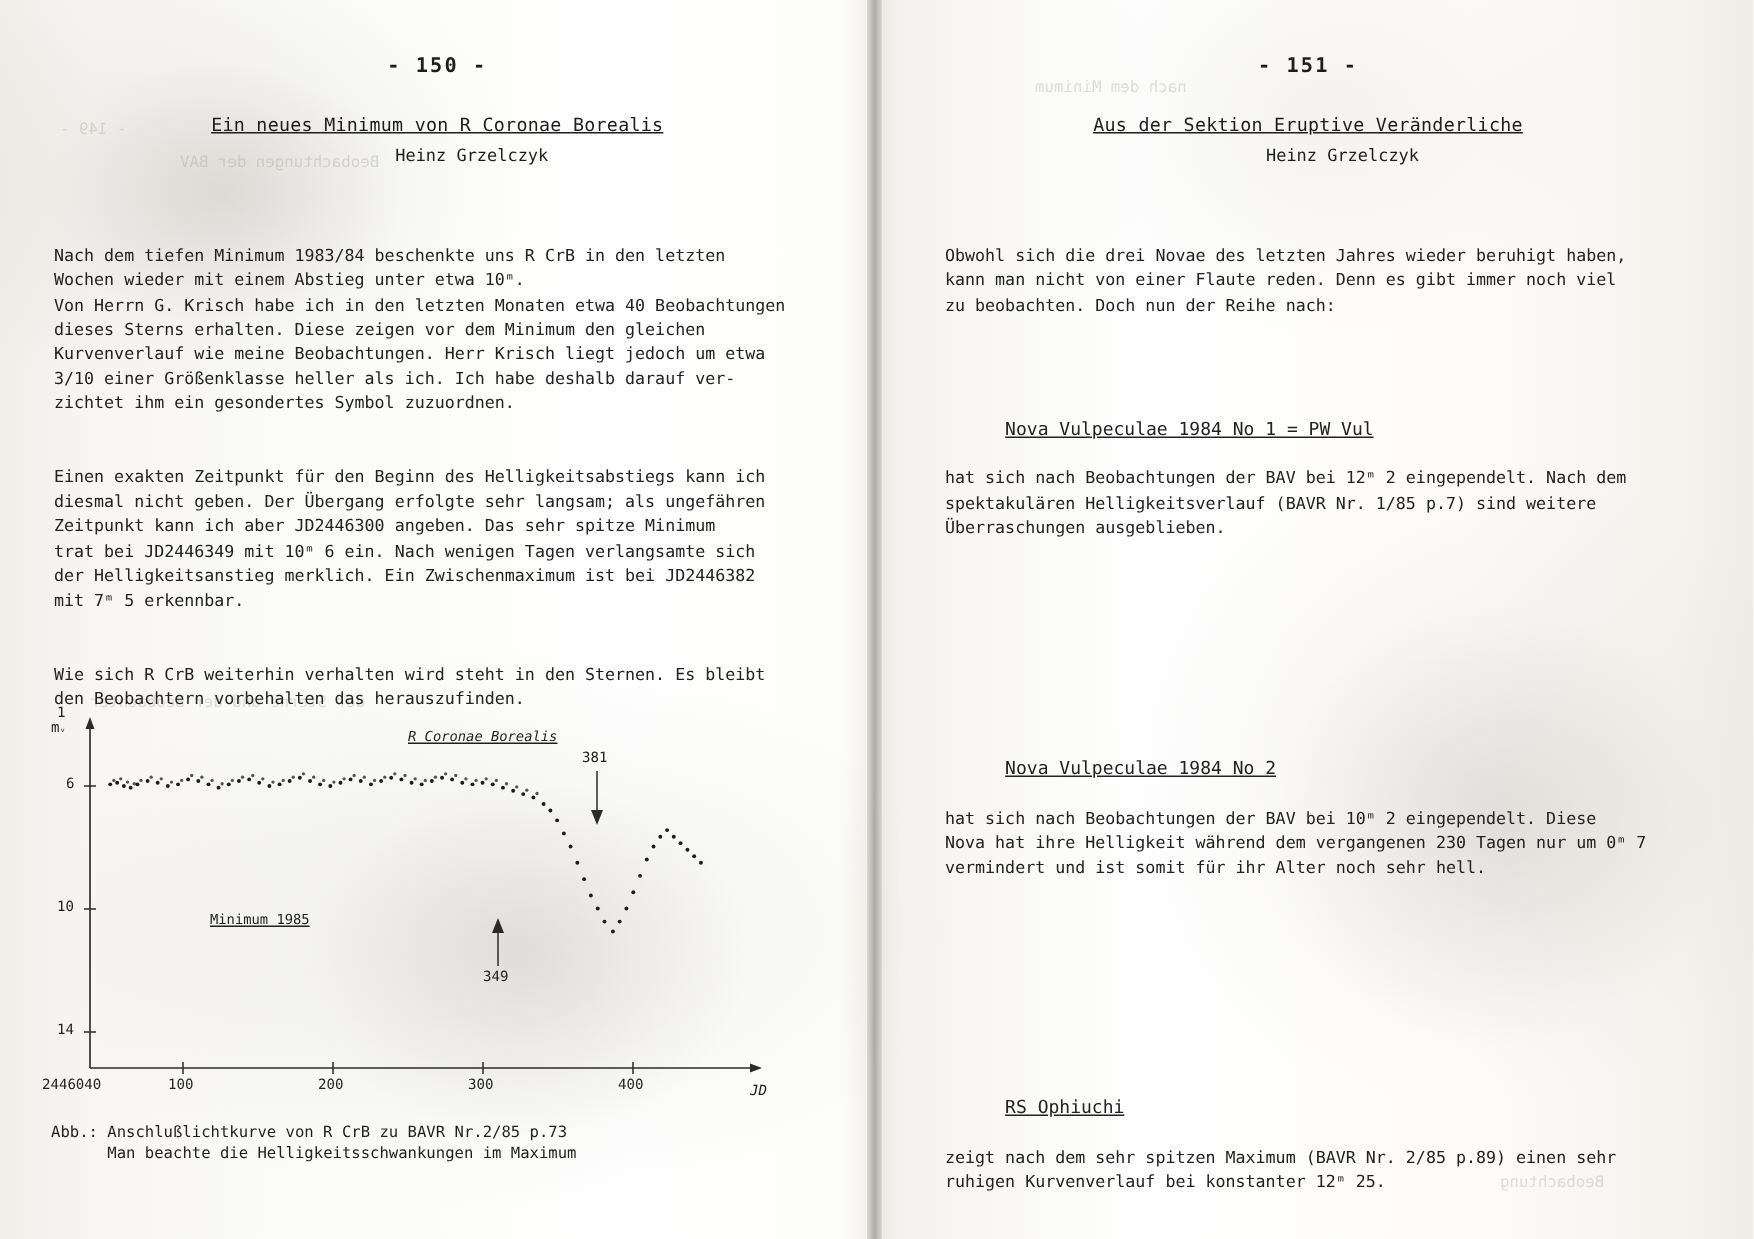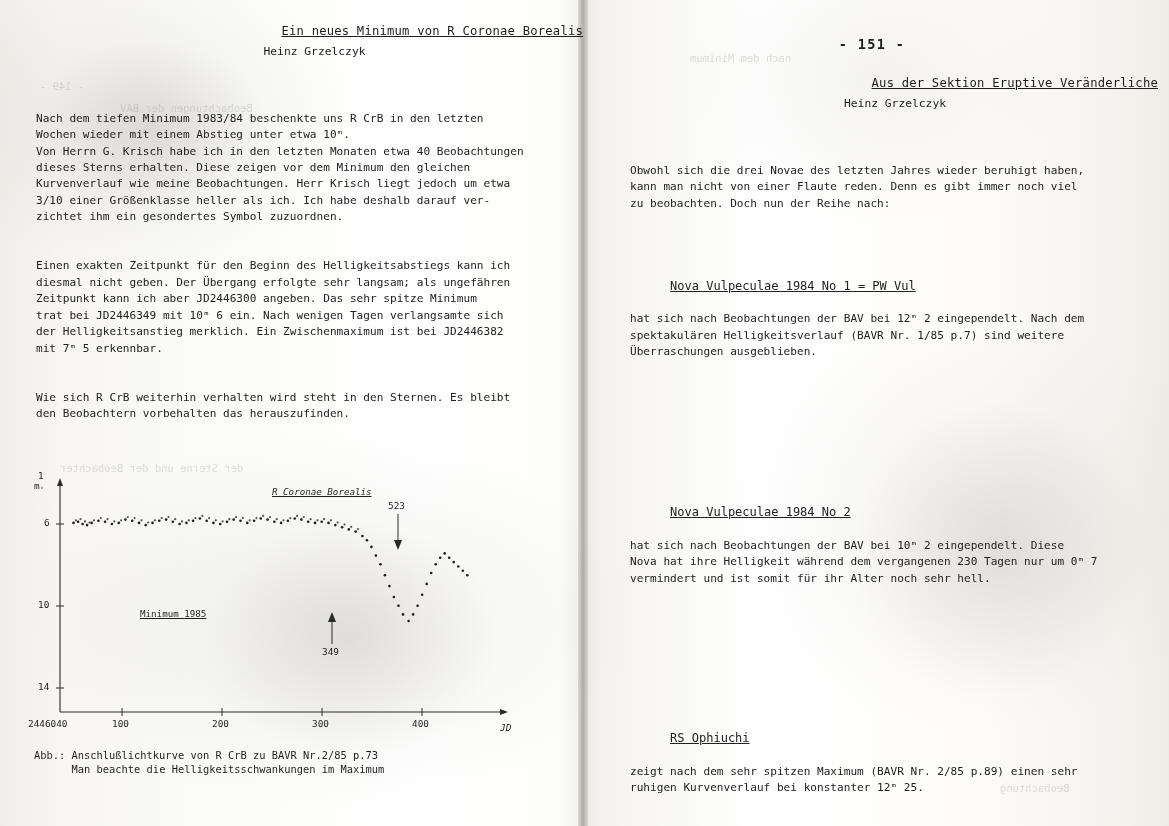--- a/index.html
+++ b/index.html
@@ -46,21 +46,21 @@
 
   .page-number {
     text-align: center;
     font-size: 13.5px;
     letter-spacing: 1.4px;
     margin-top: 36px;
     font-weight: bold;
     color: #1d1d1d;
   }
   .section-title {
-    text-align: right;
+    text-align: center;
     font-size: 12.2px;
     margin-top: 24px;
     text-decoration: underline;
     letter-spacing: 0.2px;
     color: #1d1d1d;
   }
   .author {
     text-align: center;
     font-size: 11.3px;
     margin-top: 7px;
@@ -151,20 +151,21 @@
 <div class="ghost" style="left:120px; top:100px;">  Beobachtungen der BAV</div>
 <div class="ghost" style="left:60px; top:460px;">  der Sterne und der Beobachter</div>
 <div class="ghost" style="left:690px; top:50px;">   nach dem Minimum</div>
 <div class="ghost" style="left:1000px; top:780px;">  Beobachtung</div>
 
 <div class="smudge" style="left:30px;  top:40px;  width:240px; height:180px;"></div>
 <div class="smudge" style="left:200px; top:520px; width:300px; height:240px;"></div>
 <div class="smudge" style="left:850px; top:400px; width:300px; height:300px;"></div>
 
 <div class="page page-left">
+  <div class="page-number">- 150 -</div>
   <div class="section-title">Ein neues Minimum von R Coronae Borealis</div>
   <div class="author">Heinz Grzelczyk</div>
 
   <div class="body-text">
     <div class="para">Nach dem tiefen Minimum 1983/84 beschenkte uns R CrB in den letzten
 Wochen wieder mit einem Abstieg unter etwa 10ᵐ.
 Von Herrn G. Krisch habe ich in den letzten Monaten etwa 40 Beobachtungen
 dieses Sterns erhalten. Diese zeigen vor dem Minimum den gleichen
 Kurvenverlauf wie meine Beobachtungen. Herr Krisch liegt jedoch um etwa
 3/10 einer Größenklasse heller als ich. Ich habe deshalb darauf ver-
@@ -323,21 +324,21 @@
     <div class="fig-label" style="left:2px; top:14px;">m<span style="font-size:7px;">ᵥ</span></div>
     <div class="fig-label" style="left:12px; top:51px;">6</div>
     <div class="fig-label" style="left:6px;  top:133px;">10</div>
     <div class="fig-label" style="left:6px;  top:215px;">14</div>
     <div class="fig-label" style="left:-4px; top:252px;">2446040</div>
     <div class="fig-label" style="left:80px;  top:252px;">100</div>
     <div class="fig-label" style="left:180px; top:252px;">200</div>
     <div class="fig-label" style="left:280px; top:252px;">300</div>
     <div class="fig-label" style="left:380px; top:252px;">400</div>
     <div class="fig-label" style="left:468px; top:256px; font-style:italic;">JD</div>
-    <div class="fig-label" style="left:356px; top:34px;">523</div>
+    <div class="fig-label" style="left:356px; top:34px;">381</div>
     <div class="fig-label" style="left:290px; top:180px;">349</div>
   </div>
 
   <div class="fig-caption">Abb.: Anschlußlichtkurve von R CrB zu BAVR Nr.2/85 p.73
       Man beachte die Helligkeitsschwankungen im Maximum</div>
 </div>
 
 <div class="page page-right">
   <div class="page-number">- 151 -</div>
   <div class="section-title">Aus der Sektion Eruptive Veränderliche</div>

